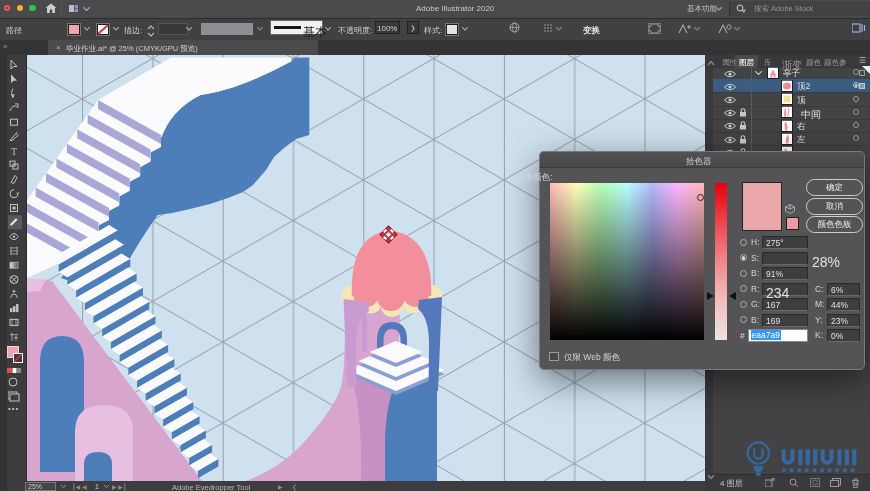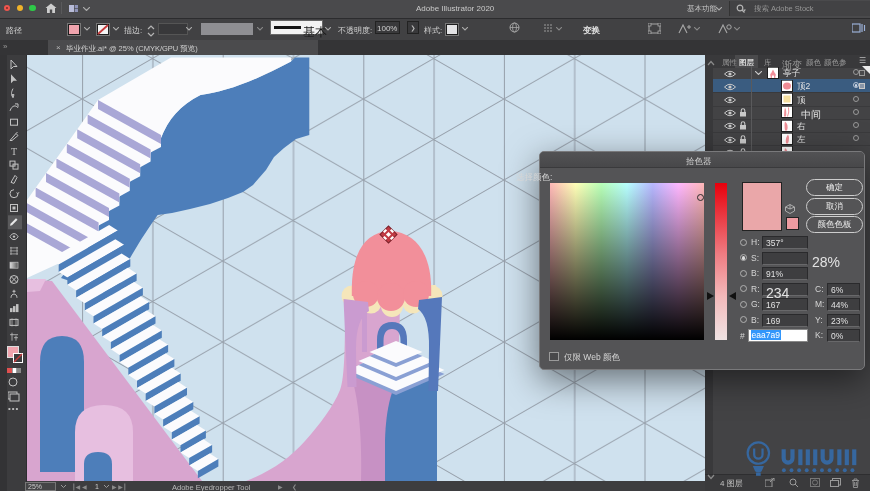--- a/index.html
+++ b/index.html
@@ -560,21 +560,21 @@
 <svg class="abs" style="left:785px;top:204px" width="10" height="10">
     <path d="M5,0.5 L9.5,3 L9.5,7 L5,9.5 L0.5,7 L0.5,3 Z M5,0.5 L5,5 M0.5,3 L5,5 M9.5,3 L5,5" stroke="#b5b5b5" fill="none" stroke-width="0.9"></path>
   </svg>
 <div class="abs" style="left:786px;top:217px;width:13px;height:13px;background:#ef9ba1;border:1px solid #222"></div>
 <div class="abs" style="left:806px;top:179px;width:57px;height:16.5px;border:1px solid #cdcdcd;border-radius:9px;color:#ebebeb;font-size:8.5px;text-align:center;line-height:15px">确定</div>
 <div class="abs" style="left:806px;top:198px;width:57px;height:16.5px;border:1px solid #cdcdcd;border-radius:9px;color:#ebebeb;font-size:8.5px;text-align:center;line-height:15px">取消</div>
 <div class="abs" style="left:806px;top:216px;width:57px;height:16.5px;border:1px solid #cdcdcd;border-radius:9px;color:#ebebeb;font-size:8.5px;text-align:center;line-height:15px">颜色色板</div>
 <div class="abs" style="left:739.5px;top:238.5px;width:7px;height:7px;border:1px solid #b0b0b0;border-radius:50%"></div>
 <div class="abs" style="left:751px;top:237px;font-size:8.5px;color:#d5d5d5">H:</div>
 <div class="abs" style="left:762px;top:236px;width:46px;height:13px;background:#3e3e40;border:1px solid #2a2a2c;border-bottom-color:#68686a"></div>
-<div class="abs" style="left:766px;top:238px;font-size:8.5px;color:#e2e2e2">357°</div>
+<div class="abs" style="left:766px;top:238px;font-size:8.5px;color:#e2e2e2">275°</div>
 <div class="abs" style="left:739.5px;top:254.0px;width:7px;height:7px;border:1px solid #b0b0b0;border-radius:50%"></div>
 <div class="abs" style="left:741.7px;top:256.2px;width:3.4px;height:3.4px;border-radius:50%;background:#ddd"></div>
 <div class="abs" style="left:751px;top:252.5px;font-size:8.5px;color:#d5d5d5">S:</div>
 <div class="abs" style="left:762px;top:251.5px;width:46px;height:13px;background:#3e3e40;border:1px solid #2a2a2c;border-bottom-color:#68686a"></div>
 <div class="abs" style="left:812px;top:253.5px;font-size:14px;color:#e2e2e2">28%</div>
 <div class="abs" style="left:739.5px;top:269.5px;width:7px;height:7px;border:1px solid #b0b0b0;border-radius:50%"></div>
 <div class="abs" style="left:751px;top:268px;font-size:8.5px;color:#d5d5d5">B:</div>
 <div class="abs" style="left:762px;top:267px;width:46px;height:13px;background:#3e3e40;border:1px solid #2a2a2c;border-bottom-color:#68686a"></div>
 <div class="abs" style="left:766px;top:269px;font-size:8.5px;color:#e2e2e2">91%</div>
 <div class="abs" style="left:739.5px;top:285.0px;width:7px;height:7px;border:1px solid #b0b0b0;border-radius:50%"></div>

